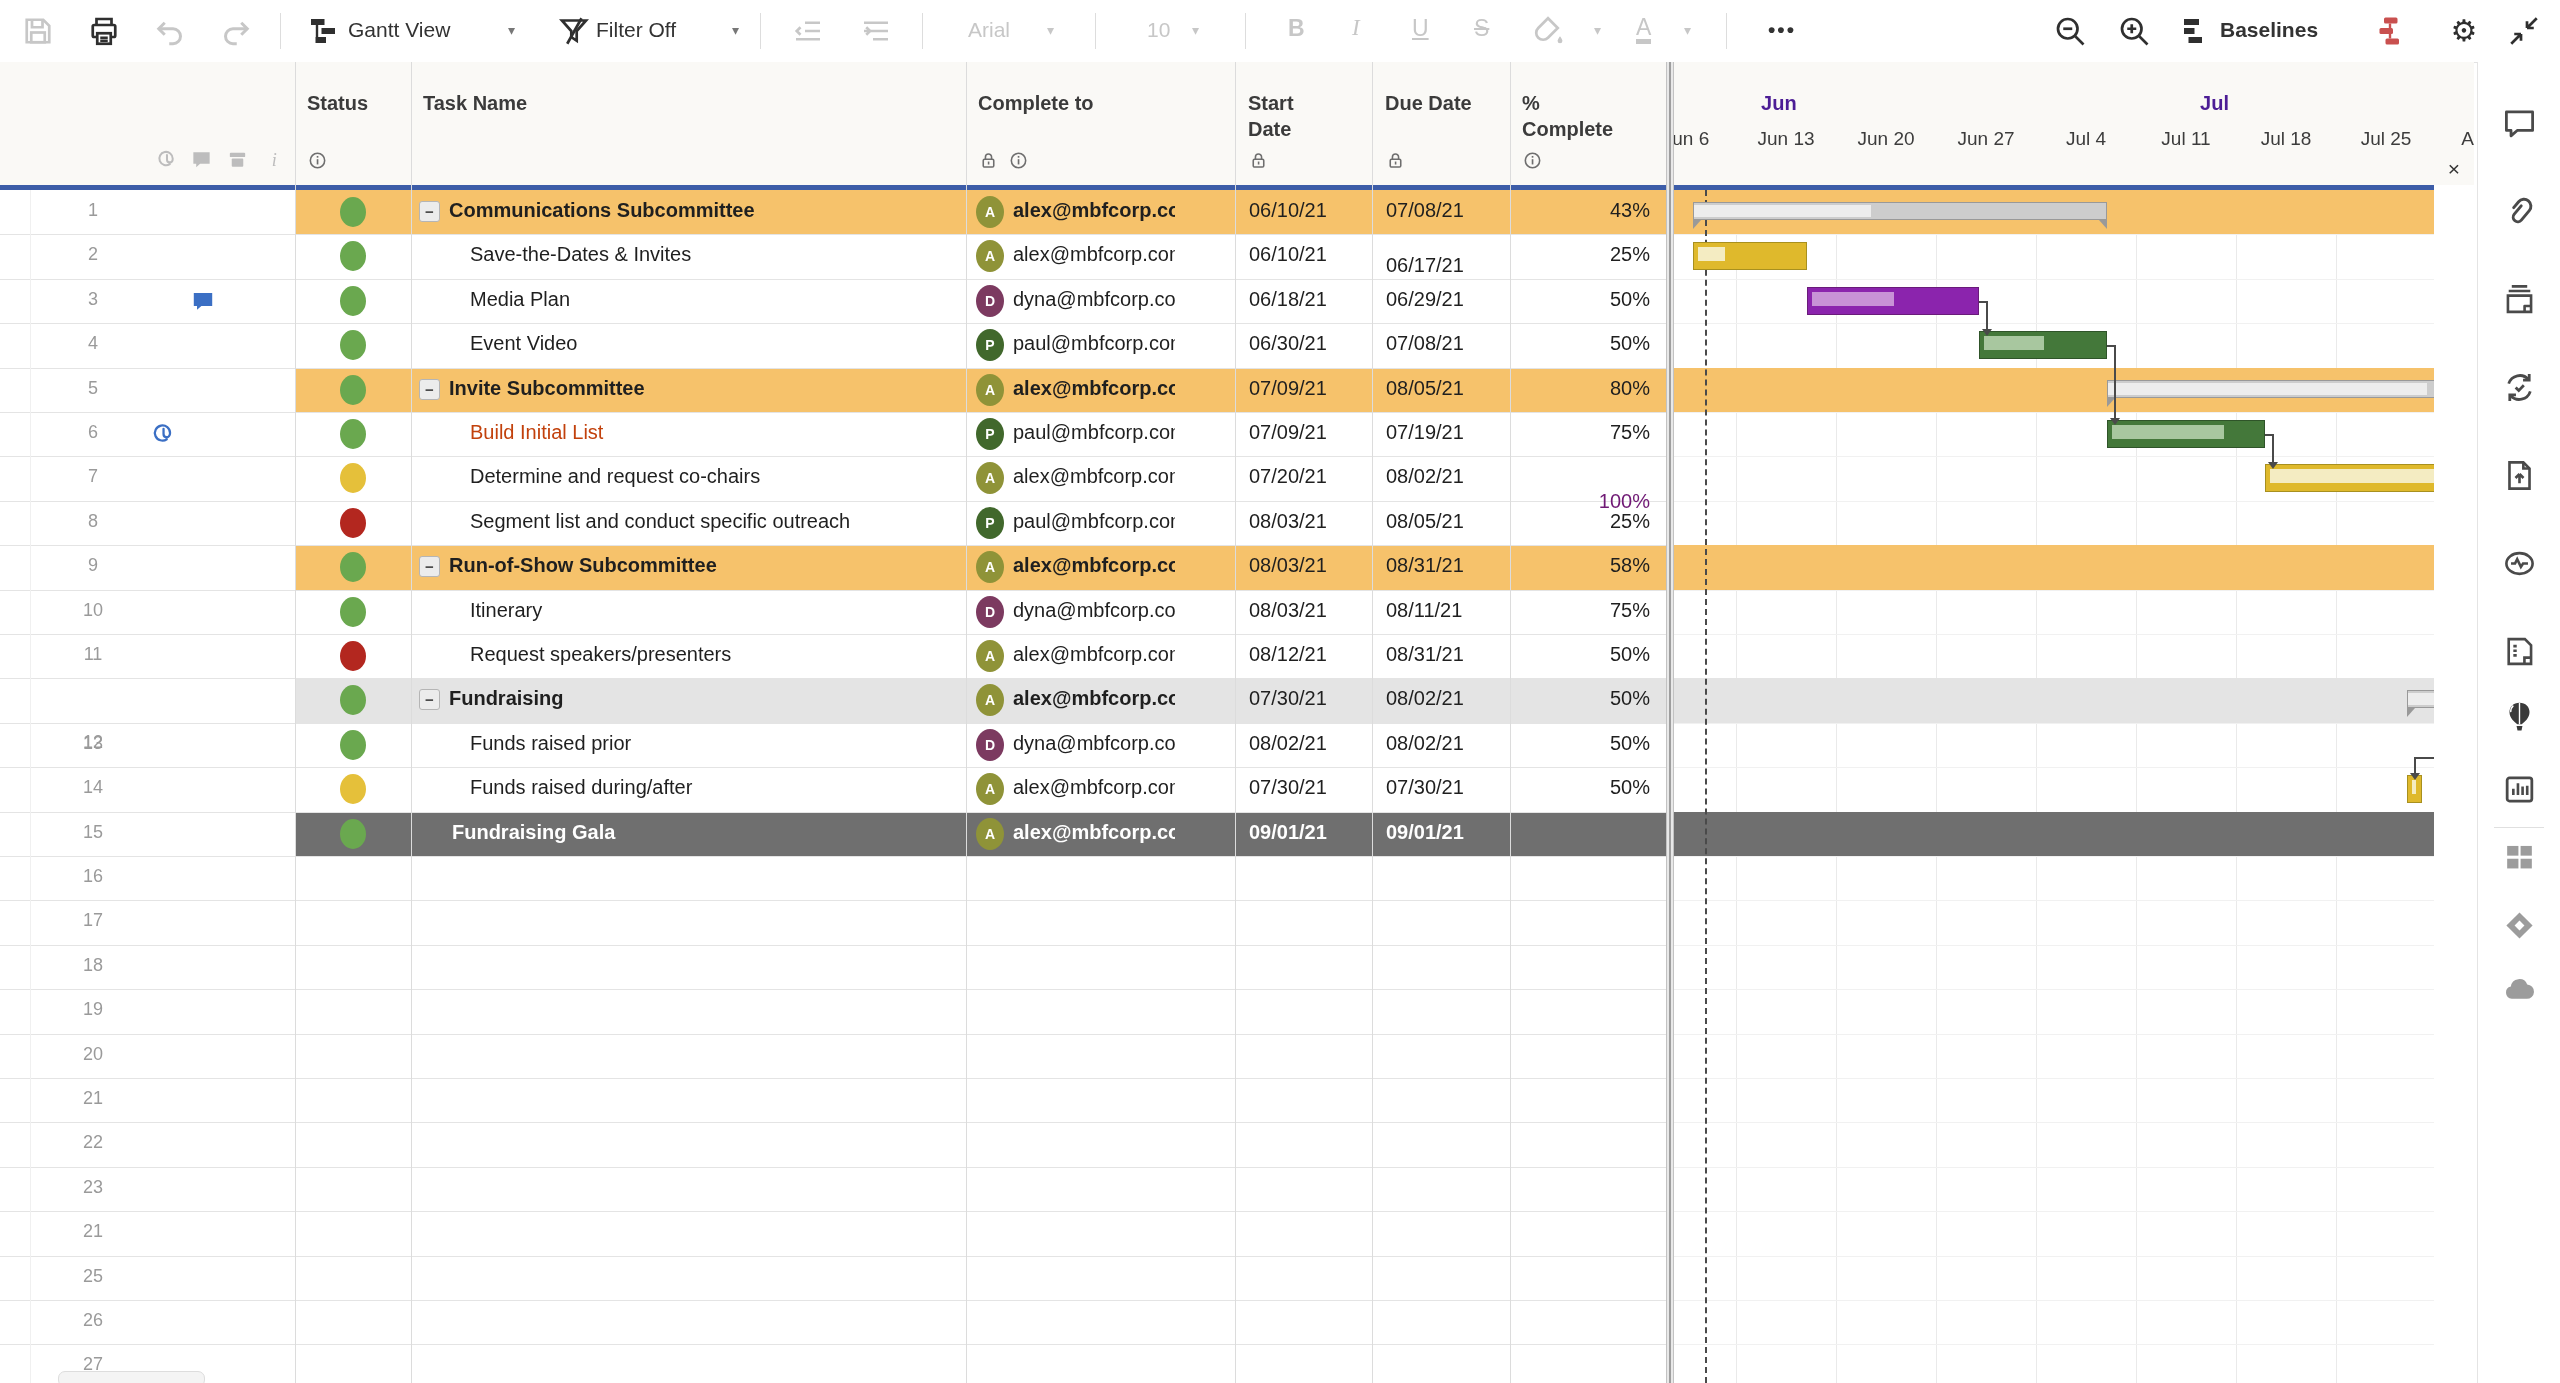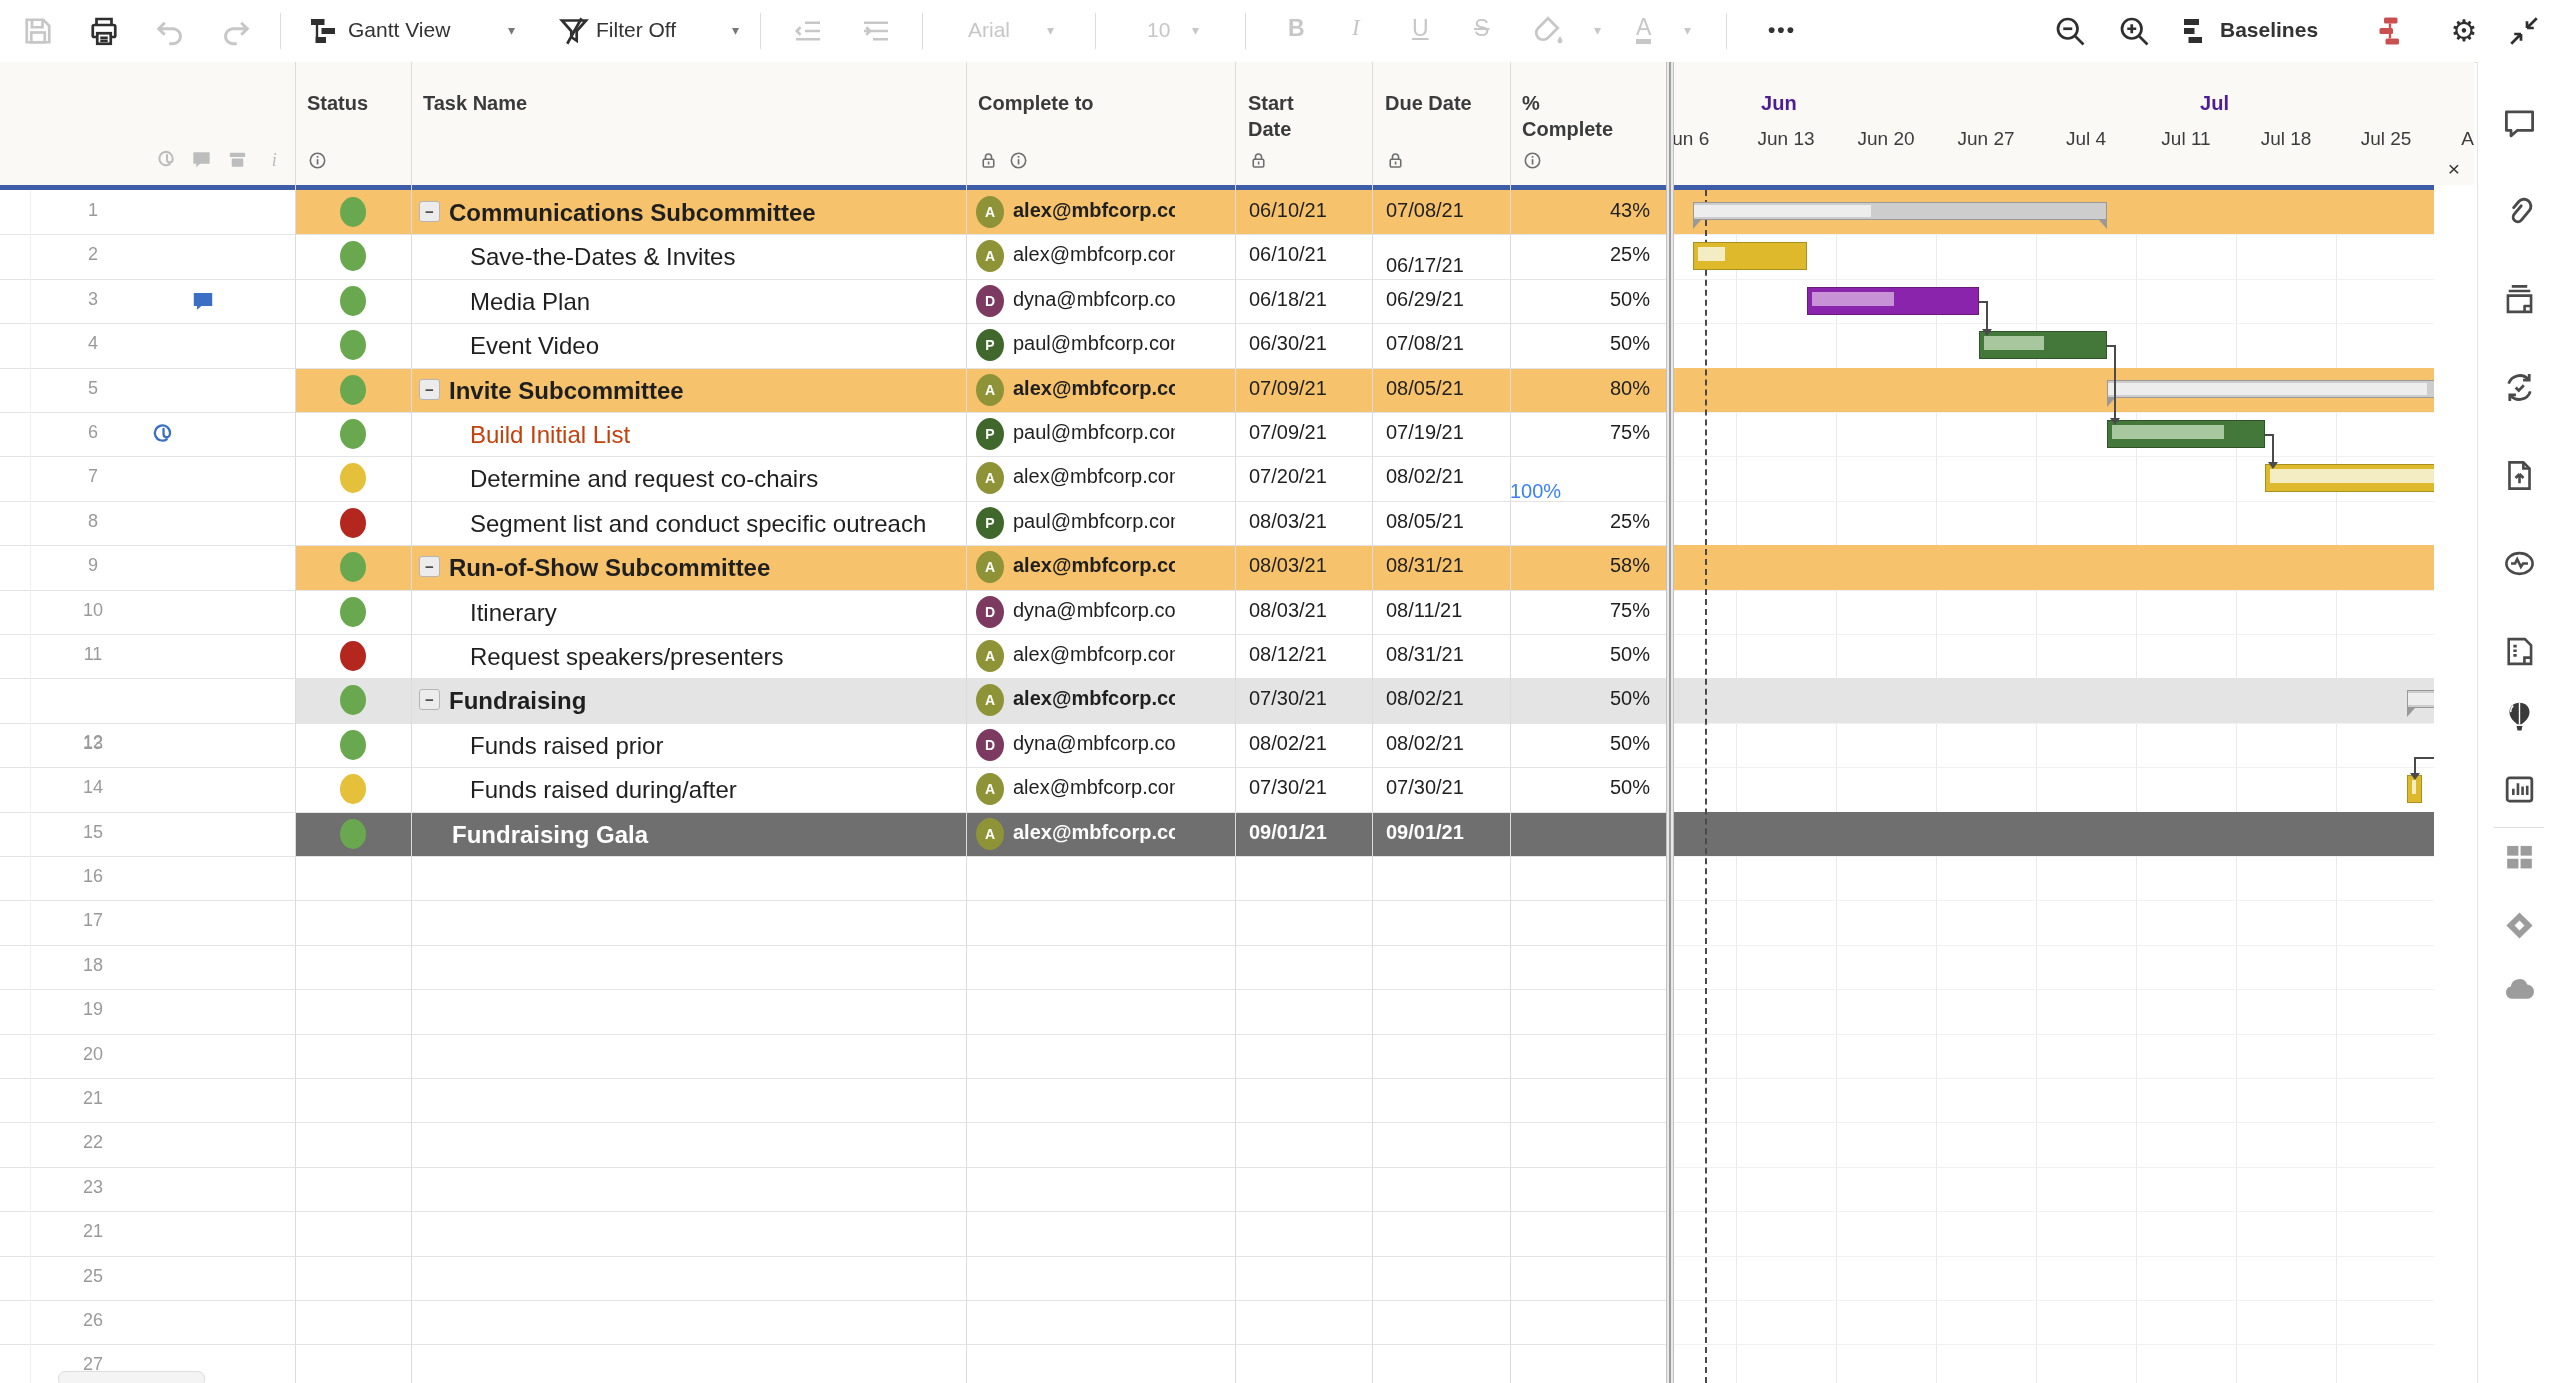--- a/index.html
+++ b/index.html
@@ -29,21 +29,21 @@
   #gheader{position:absolute;left:1674px;top:62px;width:800px;height:123px;overflow:hidden;}
   .month{position:absolute;top:30px;font-size:20px;font-weight:bold;color:#4c1d95;transform:translateX(-50%);}
   .week{position:absolute;top:66px;font-size:19px;color:#3c3c3c;transform:translateX(-50%);white-space:nowrap;}
   
   #gridlayer,#bandlayer,#celllayer{position:absolute;left:0;top:0;}
   #barslayer{position:absolute;left:1674px;top:190px;width:760px;height:1193px;overflow:hidden;}
   .rownum{position:absolute;font-size:18px;color:#9a9a9a;text-align:center;width:70px;}
   .dot{position:absolute;width:26px;height:30px;border-radius:50%;}
   .avatar{position:absolute;width:28px;height:32px;border-radius:50%;color:#fff;font-size:14px;font-weight:bold;
           display:flex;align-items:center;justify-content:center;}
-  .task{position:absolute;font-size:24px;white-space:nowrap;overflow:hidden;}
+  .task{position:absolute;font-size:20px;white-space:nowrap;overflow:hidden;}
   .cellT{position:absolute;font-size:20px;white-space:nowrap;overflow:hidden;}
   .minusbox{position:absolute;width:21px;height:21px;background:#ececec;border:1px solid #b5b5b5;border-radius:3px;
             font-size:15px;line-height:19px;text-align:center;color:#444;font-weight:bold;box-sizing:border-box;}
   .bar{position:absolute;box-sizing:border-box;}
   .dep{position:absolute;background:#4a4a4a;}
   .dephead{position:absolute;width:0;height:0;border-left:5px solid transparent;border-right:5px solid transparent;border-top:7px solid #4a4a4a;}
   
   #sidebar{position:absolute;left:2477px;top:62px;width:83px;height:1321px;background:#fff;border-left:1px solid #e4e4e4;}
   .sbicon{position:absolute;left:23px;width:37px;height:37px;color:#4a4a4a;}
   .sbicon svg{width:100%;height:100%;}
@@ -364,21 +364,21 @@
       <div class="cellT" style="left: 1013px; top: 421px; width: 162px; color: rgb(31, 31, 31);">paul@mbfcorp.com</div>
       <div class="cellT" style="left: 1249px; top: 421px; color: rgb(31, 31, 31);">07/09/21</div>
       <div class="cellT" style="left: 1386px; top: 421px; color: rgb(31, 31, 31);">07/19/21</div>
       <div class="cellT" style="left: 1510px; top: 421px; width: 140px; text-align: right; color: rgb(31, 31, 31);">75%</div>
       <div class="dot" style="left: 340px; top: 463.4px; background: rgb(229, 192, 58);"></div>
       <div class="task" style="left: 470px; top: 465.4px; width: 492px; color: rgb(31, 31, 31);">Determine and request co-chairs</div>
       <div class="avatar" style="left: 976px; top: 462.4px; background: rgb(143, 147, 56);">A</div>
       <div class="cellT" style="left: 1013px; top: 465.4px; width: 162px; color: rgb(31, 31, 31);">alex@mbfcorp.com</div>
       <div class="cellT" style="left: 1249px; top: 465.4px; color: rgb(31, 31, 31);">07/20/21</div>
       <div class="cellT" style="left: 1386px; top: 465.4px; color: rgb(31, 31, 31);">08/02/21</div>
-      <div class="cellT" style="left: 1510px; top: 480px; width: 140px; color: #3b82f6;">100%</div>
+      <div class="cellT" style="left: 1510px; top: 490px; width: 140px; text-align: right; color: #701a75;">100%</div>
       <div class="dot" style="left: 340px; top: 507.8px; background: rgb(179, 39, 31);"></div>
       <div class="task" style="left: 470px; top: 509.8px; width: 492px; color: rgb(31, 31, 31);">Segment list and conduct specific outreach</div>
       <div class="avatar" style="left: 976px; top: 506.8px; background: rgb(65, 104, 44);">P</div>
       <div class="cellT" style="left: 1013px; top: 509.8px; width: 162px; color: rgb(31, 31, 31);">paul@mbfcorp.com</div>
       <div class="cellT" style="left: 1249px; top: 509.8px; color: rgb(31, 31, 31);">08/03/21</div>
       <div class="cellT" style="left: 1386px; top: 509.8px; color: rgb(31, 31, 31);">08/05/21</div>
       <div class="cellT" style="left: 1510px; top: 509.8px; width: 140px; text-align: right; color: rgb(31, 31, 31);">25%</div>
       <div class="dot" style="left: 340px; top: 552.2px; background: rgb(106, 168, 79);"></div>
       <div class="minusbox" style="left: 419px; top: 556.2px;">−</div>
       <div class="task" style="left: 449px; top: 554.2px; width: 513px; color: rgb(31, 31, 31); font-weight: bold;">Run-of-Show Subcommittee</div>

